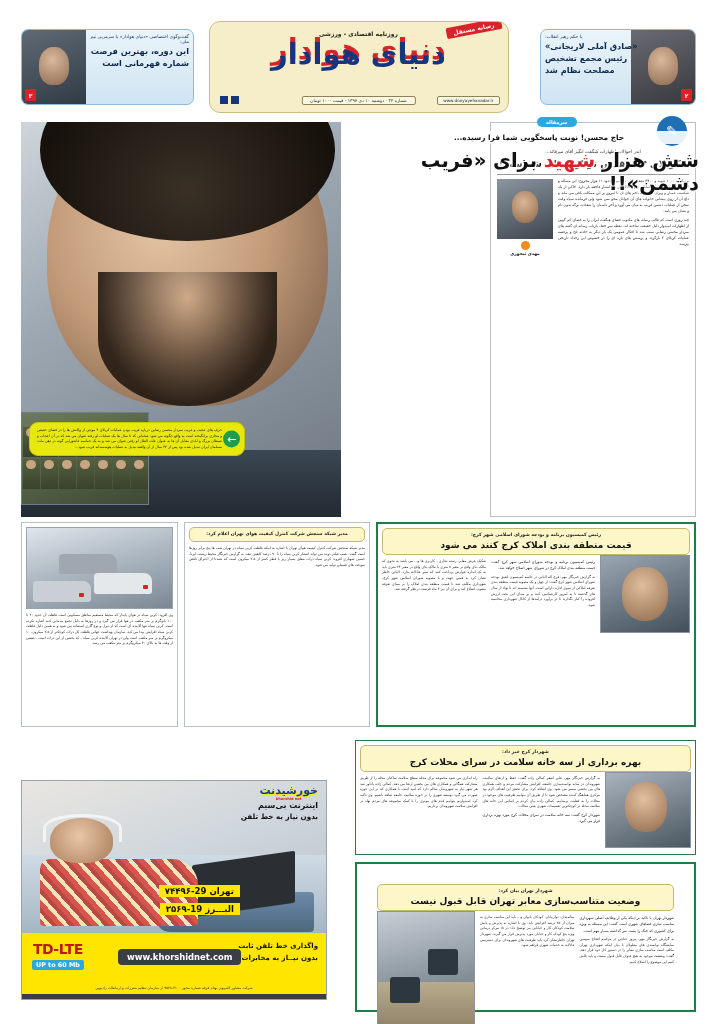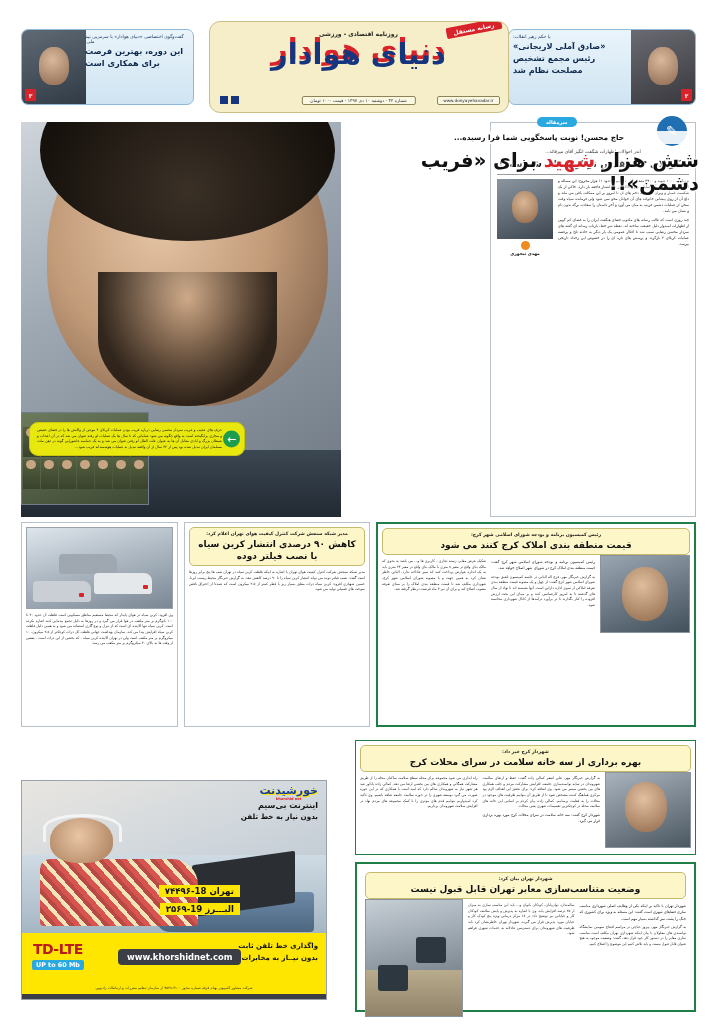--- a/index.html
+++ b/index.html
@@ -16,33 +16,33 @@
   }
 
   
   .masthead { position: absolute; left: 0; top: 0; width: 717px; height: 122px; }
 
   .top-box-l, .top-box-r {
     position: absolute; top: 29px; height: 76px;
     border: 1px solid #8fb9d8; border-radius: 7px; overflow: hidden;
     background: linear-gradient(180deg,#eaf4fb,#cfe4f2);
   }
-  .top-box-l { right: 21px; width: 188px; }
+  .top-box-l { right: 21px; width: 156px; }
   .top-box-r { left: 21px;  width: 173px; }
   .tb-photo { position: absolute; top: 0; width: 64px; height: 76px; }
   .top-box-l .tb-photo { right: 0; background: linear-gradient(160deg,#6a6a72,#37373d); }
   .top-box-r .tb-photo { left: 0;  background: linear-gradient(160deg,#5f6a75,#2f3a45); }
   .tb-photo .face {
     position: absolute; left: 50%; top: 22%; transform: translateX(-50%);
     width: 30px; height: 38px; border-radius: 46% 46% 42% 42%;
     background: radial-gradient(circle at 44% 34%, #d9b89b, #8d6a51);
   }
   .tb-txt { position: absolute; top: 4px; padding: 0 4px; width: 112px; }
   .top-box-l .tb-txt { left: 0; text-align: left; direction: rtl; }
-  .top-box-r .tb-txt { right: 0; text-align: left; direction: rtl; }
+  .top-box-r .tb-txt { right: 0; text-align: right; direction: rtl; }
   .tb-kick { font-size: 4.6px; color: #14335c; margin-bottom: 2px; }
   .tb-head { font-size: 8.2px; font-weight: bold; color: #0d2a4d; line-height: 1.45; }
   .pgnum {
     position: absolute; bottom: 3px; width: 11px; height: 12px;
     background: #d8232a; color: #fff; font-size: 6px; font-weight: bold;
     display: flex; align-items: center; justify-content: center; border-radius: 1px;
   }
   .top-box-l .pgnum { right: 3px; }
   .top-box-r .pgnum { left: 3px; }
 
@@ -237,21 +237,21 @@
   .s2-right .pic {
     float: right; width: 86px; height: 76px; margin: 0 0 3px 5px; border: 1px solid #8b949d;
     background: linear-gradient(160deg,#a9b3bd,#4b5761); position: relative; overflow: hidden;
   }
   .s2-right .pic .f {
     position: absolute; left: 48%; top: 12%; transform: translateX(-50%);
     width: 42px; height: 50px; border-radius: 46%;
     background: radial-gradient(circle at 44% 34%, #e2c0a0, #90694b);
   }
 
-  .s3-right { position: absolute; left: 334px; top: 122px; width: 341px; height: 150px; border: 2px solid #1f7d46; padding: 8px; background: #fff; }
+  .s3-right { position: absolute; left: 334px; top: 122px; width: 341px; height: 150px; border: 2px solid #1f7d46; padding: 20px; background: #fff; }
   .s3-right .pic {
     float: left; width: 98px; height: 118px; margin: 0 5px 3px 0; border: 1px solid #8b949d;
     background: linear-gradient(168deg,#c6cfd6 0%,#8b959e 55%,#5b666f 100%); position: relative; overflow: hidden;
   }
   .s3-right .pic .chair { position: absolute; width: 30px; height: 26px; border-radius: 3px; background: #2d3740; }
   .s3-right .pic .ch1 { left: 12%; bottom: 22%; } .s3-right .pic .ch2 { left: 52%; bottom: 46%; }
   .s3-right .pic .path { position: absolute; left: 0; bottom: 0; width: 100%; height: 40%;
     background: linear-gradient(180deg,#b9ac8d,#8f8268); }
 
   
@@ -363,21 +363,21 @@
       <div class="logo-url">www.donyayehavadar.ir</div>
     </div>
 
     <div class="top-box-r">
       <div class="tb-photo">
           <span class="face"></span>
         </div>
       <div class="tb-txt">
         <div class="tb-kick">گفت‌وگوی اختصاصی «دنیای هوادار» با سرمربی تیم ملی:</div>
         <div class="tb-head">این دوره، بهترین فرصت</div>
-        <div class="tb-head">برای همکاری است</div>
+        <div class="tb-head">شماره قهرمانی است</div>
       </div>
       <div class="pgnum">۳</div>
     </div>
   </div>
 
   <div class="hero">
 
     <div class="editorial">
       <div class="ed-badge">✎</div>
       <div class="ed-tab">سرمقاله</div>
@@ -448,21 +448,20 @@
           <span class="tail t2"></span>
       </div>
       <div class="cols">
         <div class="c">وی افزود: کربن سیاه در هوای پایدار که محیط مستقیم مناطق مسکونی است غلظت آن حدود ۲۰ تا ۱۰۰ نانوگرم بر متر مکعب در هوا قرار می گیرد و در روزها به دلیل تجمع بیدمایی کنند اشاره نکرده است. کربن سیاه تنها آلاینده ای است که از دیزل و نوع گازی استفاده می شود و به همین دلیل غلظت کربن سیاه افزایش پیدا می کند. سازمان بهداشت جهانی غلظت کل ذرات کوچکتر از ۲.۵ میکرون، ۱۰ میکروگرم بر متر مکعب است ولی در تهران آلاینده کربن سیاه - که بخشی از این ذرات است - بعضی از وقت ها به بالای ۳۰ میکروگرم بر متر مکعب می رسد.</div>
       </div>
     </div>
 
     <div class="story s-mid">
       <div class="hbox">
         <div class="hk">مدیر شبکه سنجش شرکت کنترل کیفیت هوای تهران اعلام کرد:</div>
-        <div class="hh">کاهش ۹۰ درصدی انتشار کربن سیاه با نصب فیلتر دوده</div>
       </div>
       <div class="cols">
         <div class="c">مدیر شبکه سنجش شرکت کنترل کیفیت هوای تهران با اشاره به اینکه غلظت کربن سیاه در تهران شب ها پنج برابر روزها است گفت: نصب فیلتر دوده می تواند انتشار کربن سیاه را تا ۹۰ درصد کاهش دهد. به گزارش خبرنگار محیط زیست ایرنا، حسین شهبازی افزود: کربن سیاه ذرات معلق بسیار ریز با قطر کمتر از ۲.۵ میکرون است که عمدتا از احتراق ناقص سوخت های فسیلی تولید می شود.</div>
       </div>
     </div>
 
     <div class="story s-right">
       <div class="hbox">
         <div class="hk">رئیس کمیسیون برنامه و بودجه شورای اسلامی شهر کرج:</div>
         <div class="hh">قیمت منطقه بندی املاک کرج کنند می شود</div>
@@ -531,21 +530,21 @@
         </span>
     </div>
     <div class="ad-logo">
       <span>خورشیدنت</span>
       <small>khorshid net</small>
     </div>
     <div class="ad-claim">
       <div class="l1">اینترنت بی‌سیم</div>
       <div class="l2">بدون نیاز به خط تلفن</div>
     </div>
-    <div class="ad-phone p1">تهران 18-۷۴۴۹۶</div>
+    <div class="ad-phone p1">تهران 29-۷۴۴۹۶</div>
     <div class="ad-phone p2">البـــرز 19-۳۵۶۹</div>
     <div class="ad-bottom">
       <div class="tdlte">
         <b>TD-LTE</b>
         <span>UP to 60 Mb</span>
       </div>
       <div class="url">www.khorshidnet.com</div>
       <div class="rtx">
         <div>واگذاری خط تلفن ثابت</div>
         <div>بدون نیــاز به مخابرات</div>

